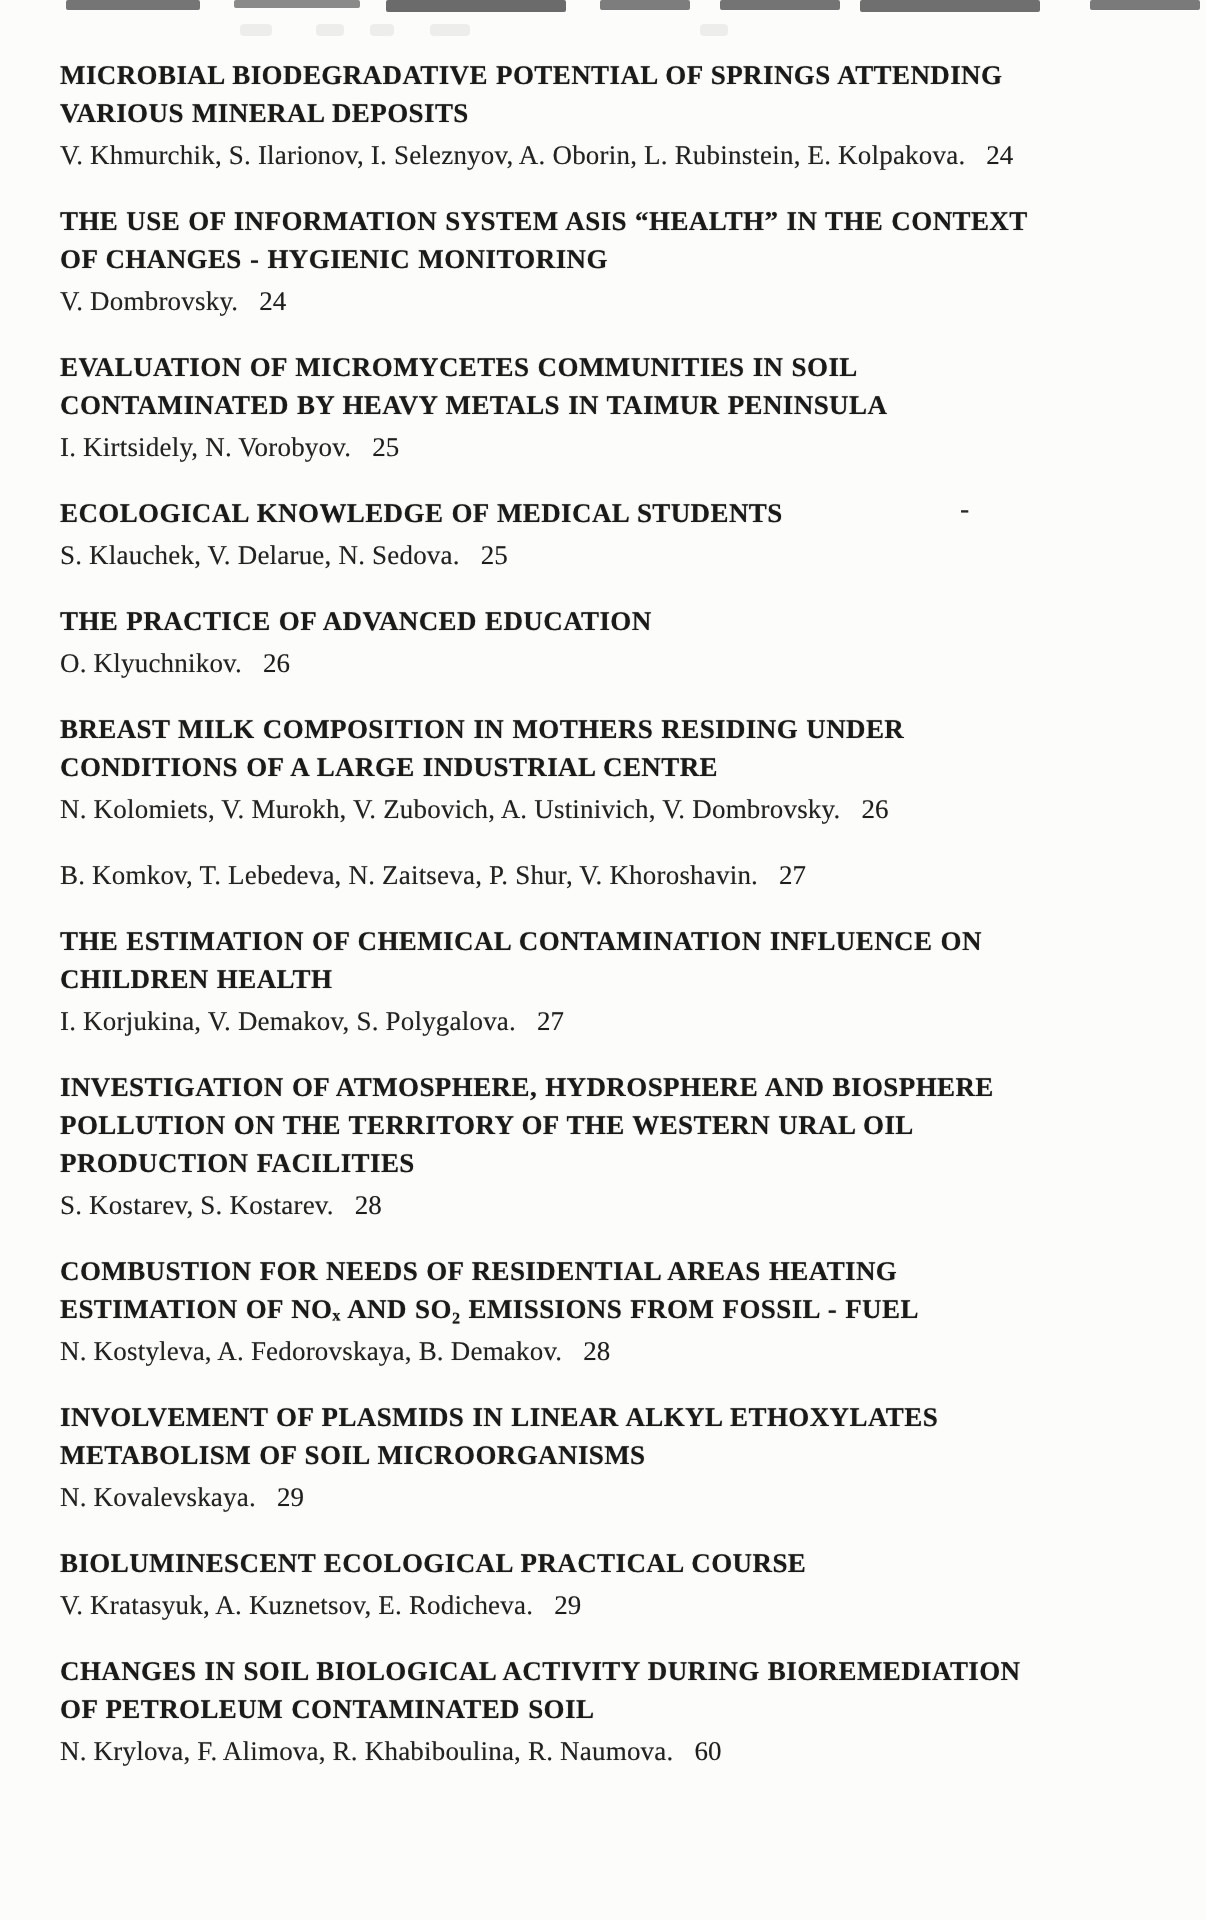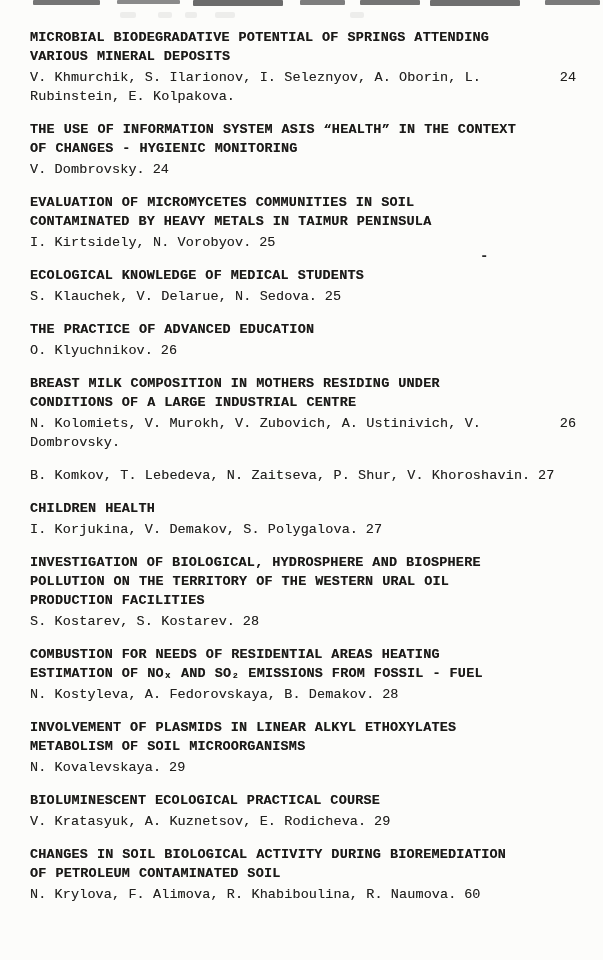--- a/index.html
+++ b/index.html
@@ -6,21 +6,21 @@
     margin: 0;
     padding: 0;
     background: #ffffff;
   }
   .page {
     position: relative;
     width: 603px;
     height: 960px;
     background: #fcfcfa;
     overflow: hidden;
-    font-family: Liberation Mono, monospace;
+    font-family: Liberation Serif, serif;
     color: #1e1d1b;
     box-sizing: border-box;
     padding: 28px 27px 0 30px;
   }
 
   
   .scan-band { position: absolute; top: 0; left: 0; width: 603px; height: 20px; }
   .scan-band i { position: absolute; top: 0; background: #6e6e6e; border-radius: 1px; }
   .scan-band .s1 { left: 33px;  width: 67px;  height: 5px; background:#757575; }
   .scan-band .s2 { left: 117px; width: 63px;  height: 4px; background:#8a8a8a; }
@@ -169,31 +169,32 @@
 
   <div class="entry">
     <div class="meta">
       <div class="authors">B. Komkov, T. Lebedeva, N. Zaitseva, P. Shur, V. Khoroshavin.</div>
       <div class="pagenum">27</div>
     </div>
   </div>
 
   <div class="entry">
     <div class="title">
+          <div>THE ESTIMATION OF CHEMICAL CONTAMINATION INFLUENCE ON</div>
           <div>CHILDREN HEALTH</div>
         </div>
     <div class="meta">
       <div class="authors">I. Korjukina, V. Demakov, S. Polygalova.</div>
       <div class="pagenum">27</div>
     </div>
   </div>
 
   <div class="entry">
     <div class="title">
-          <div>INVESTIGATION OF BIOLOGICAL, HYDROSPHERE AND BIOSPHERE</div>
+          <div>INVESTIGATION OF ATMOSPHERE, HYDROSPHERE AND BIOSPHERE</div>
           <div>POLLUTION ON THE TERRITORY OF THE WESTERN URAL OIL</div>
           <div>PRODUCTION FACILITIES</div>
         </div>
     <div class="meta">
       <div class="authors">S. Kostarev, S. Kostarev.</div>
       <div class="pagenum">28</div>
     </div>
   </div>
 
   <div class="entry">

